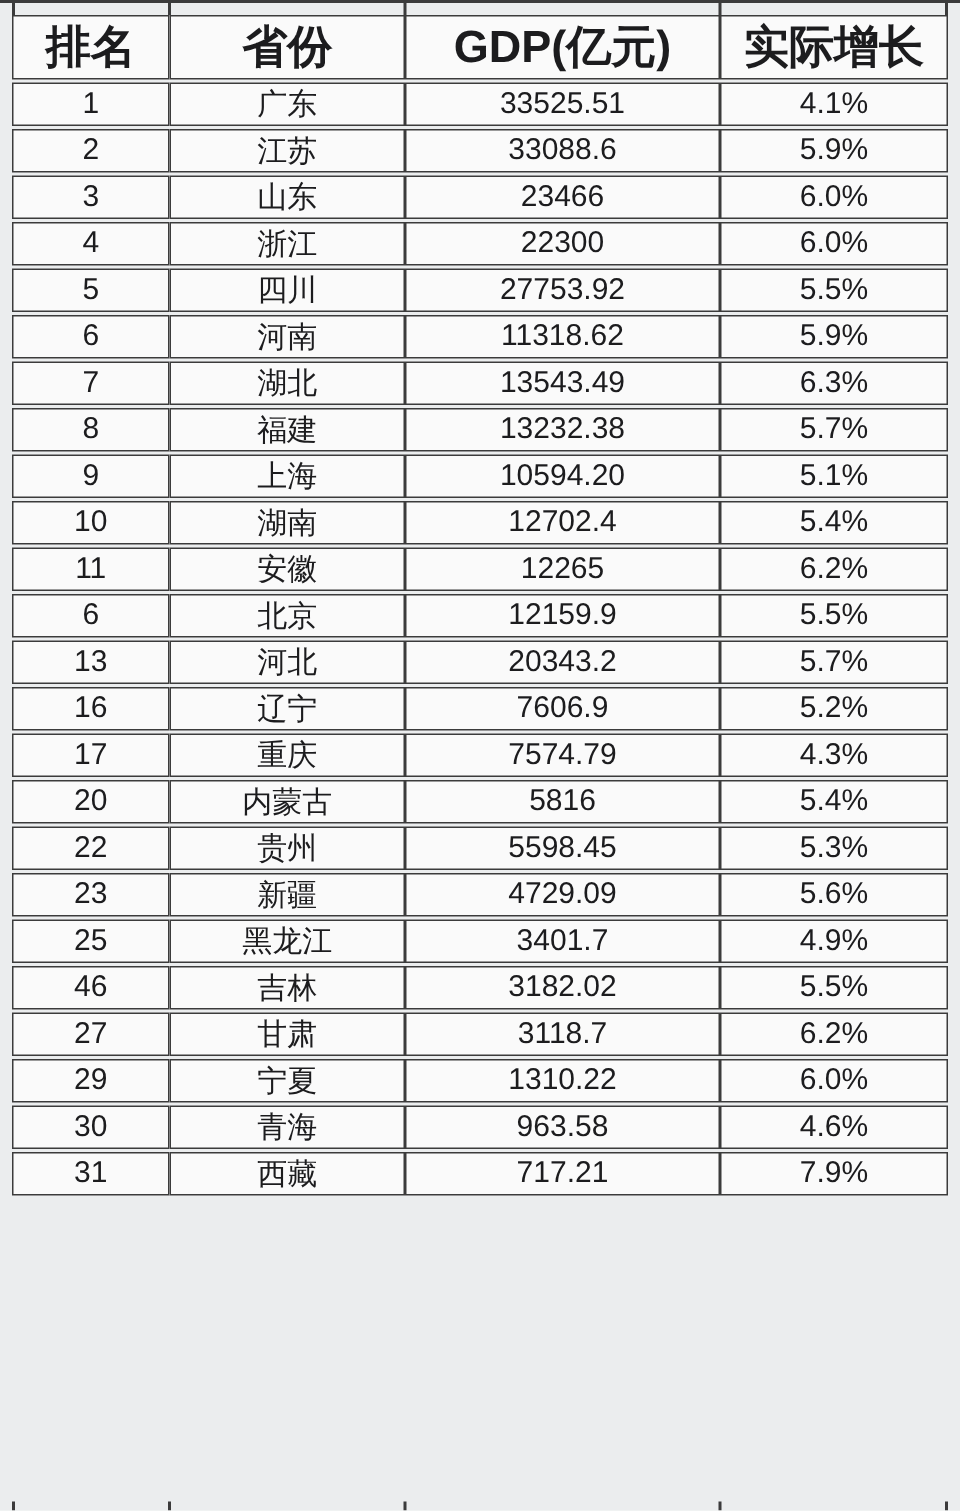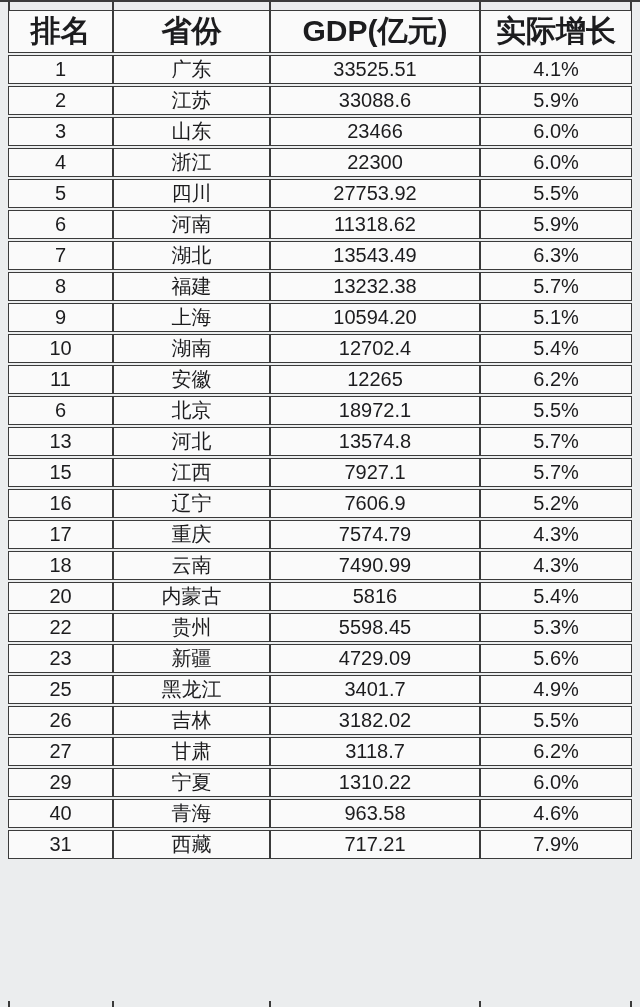--- a/index.html
+++ b/index.html
@@ -155,54 +155,42 @@
   </tr>
           <tr>
     <td>11</td>
     <td>安徽</td>
     <td>12265</td>
     <td>6.2%</td>
   </tr>
           <tr>
     <td>6</td>
     <td>北京</td>
-    <td>18972.1</td>
+    <td>12159.9</td>
     <td>5.5%</td>
   </tr>
           <tr>
     <td>13</td>
     <td>河北</td>
-    <td>13574.8</td>
-    <td>5.7%</td>
-  </tr>
-          <tr>
-    <td>15</td>
-    <td>江西</td>
-    <td>7927.1</td>
+    <td>20343.2</td>
     <td>5.7%</td>
   </tr>
           <tr>
     <td>16</td>
     <td>辽宁</td>
     <td>7606.9</td>
     <td>5.2%</td>
   </tr>
           <tr>
     <td>17</td>
     <td>重庆</td>
     <td>7574.79</td>
     <td>4.3%</td>
   </tr>
           <tr>
-    <td>18</td>
-    <td>云南</td>
-    <td>7490.99</td>
-    <td>4.3%</td>
-  </tr>
-          <tr>
     <td>20</td>
     <td>内蒙古</td>
     <td>5816</td>
     <td>5.4%</td>
   </tr>
           <tr>
     <td>22</td>
     <td>贵州</td>
     <td>5598.45</td>
     <td>5.3%</td>
@@ -213,39 +201,39 @@
     <td>4729.09</td>
     <td>5.6%</td>
   </tr>
           <tr>
     <td>25</td>
     <td>黑龙江</td>
     <td>3401.7</td>
     <td>4.9%</td>
   </tr>
           <tr>
-    <td>26</td>
+    <td>46</td>
     <td>吉林</td>
     <td>3182.02</td>
     <td>5.5%</td>
   </tr>
           <tr>
     <td>27</td>
     <td>甘肃</td>
     <td>3118.7</td>
     <td>6.2%</td>
   </tr>
           <tr>
     <td>29</td>
     <td>宁夏</td>
     <td>1310.22</td>
     <td>6.0%</td>
   </tr>
           <tr>
-    <td>40</td>
+    <td>30</td>
     <td>青海</td>
     <td>963.58</td>
     <td>4.6%</td>
   </tr>
           <tr>
     <td>31</td>
     <td>西藏</td>
     <td>717.21</td>
     <td>7.9%</td>
   </tr>

